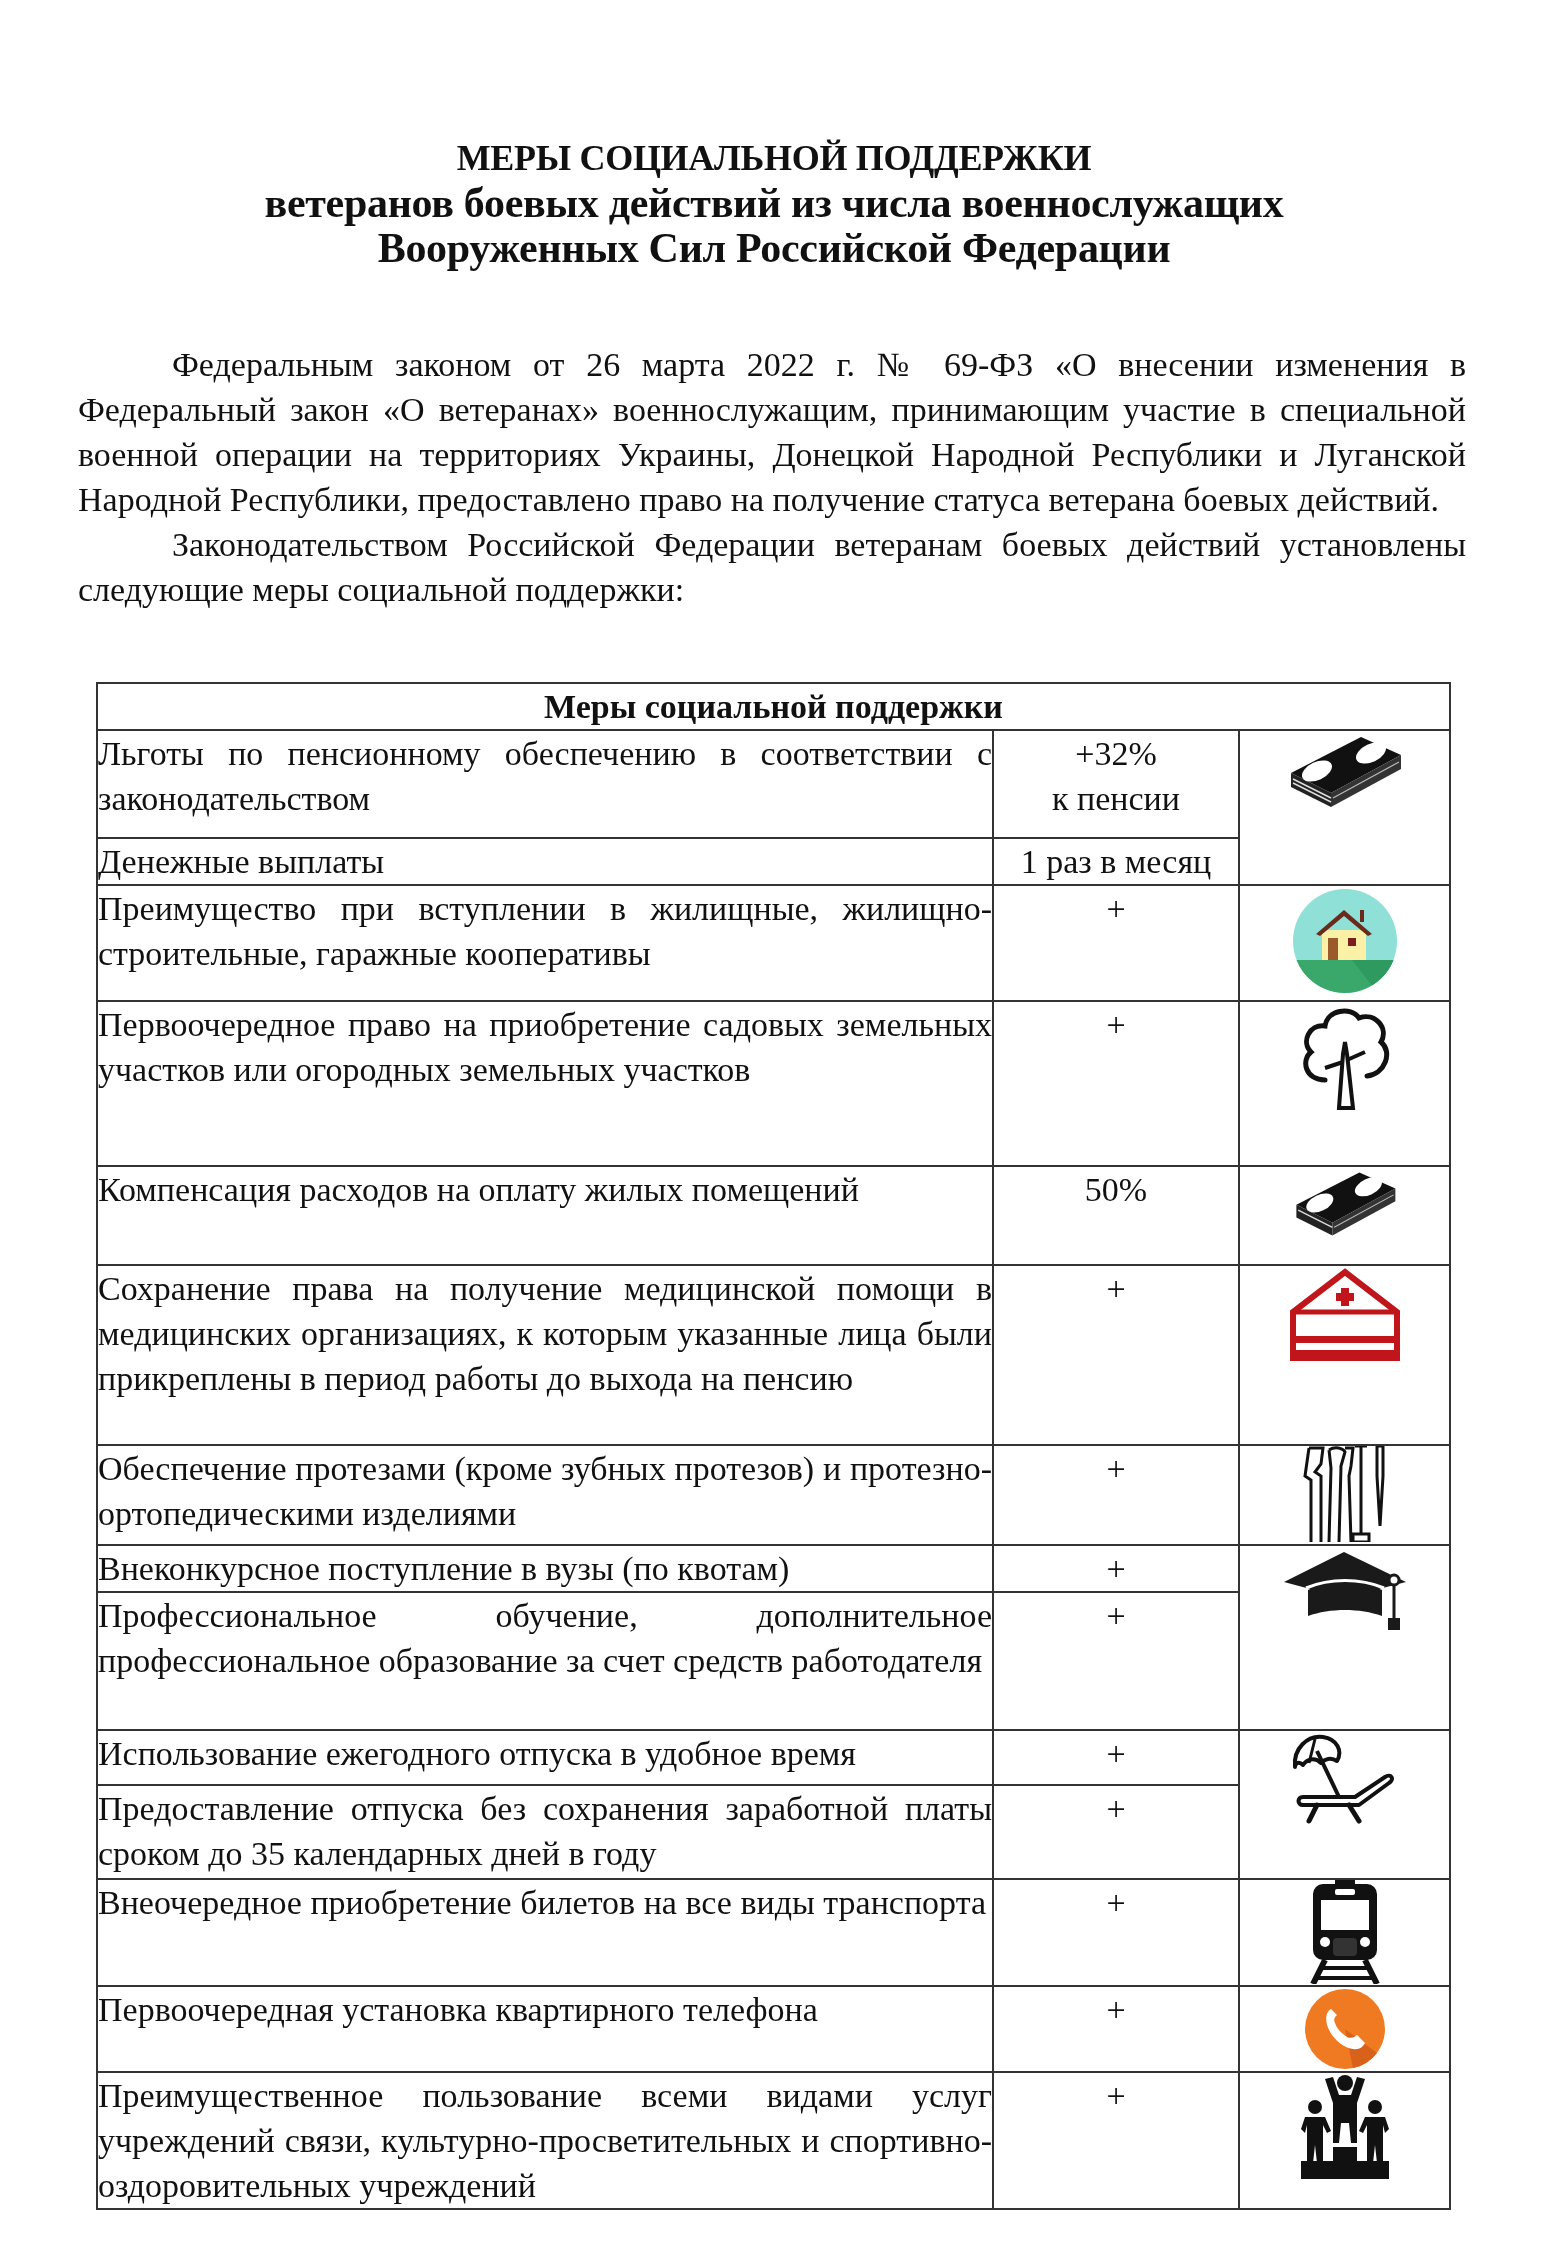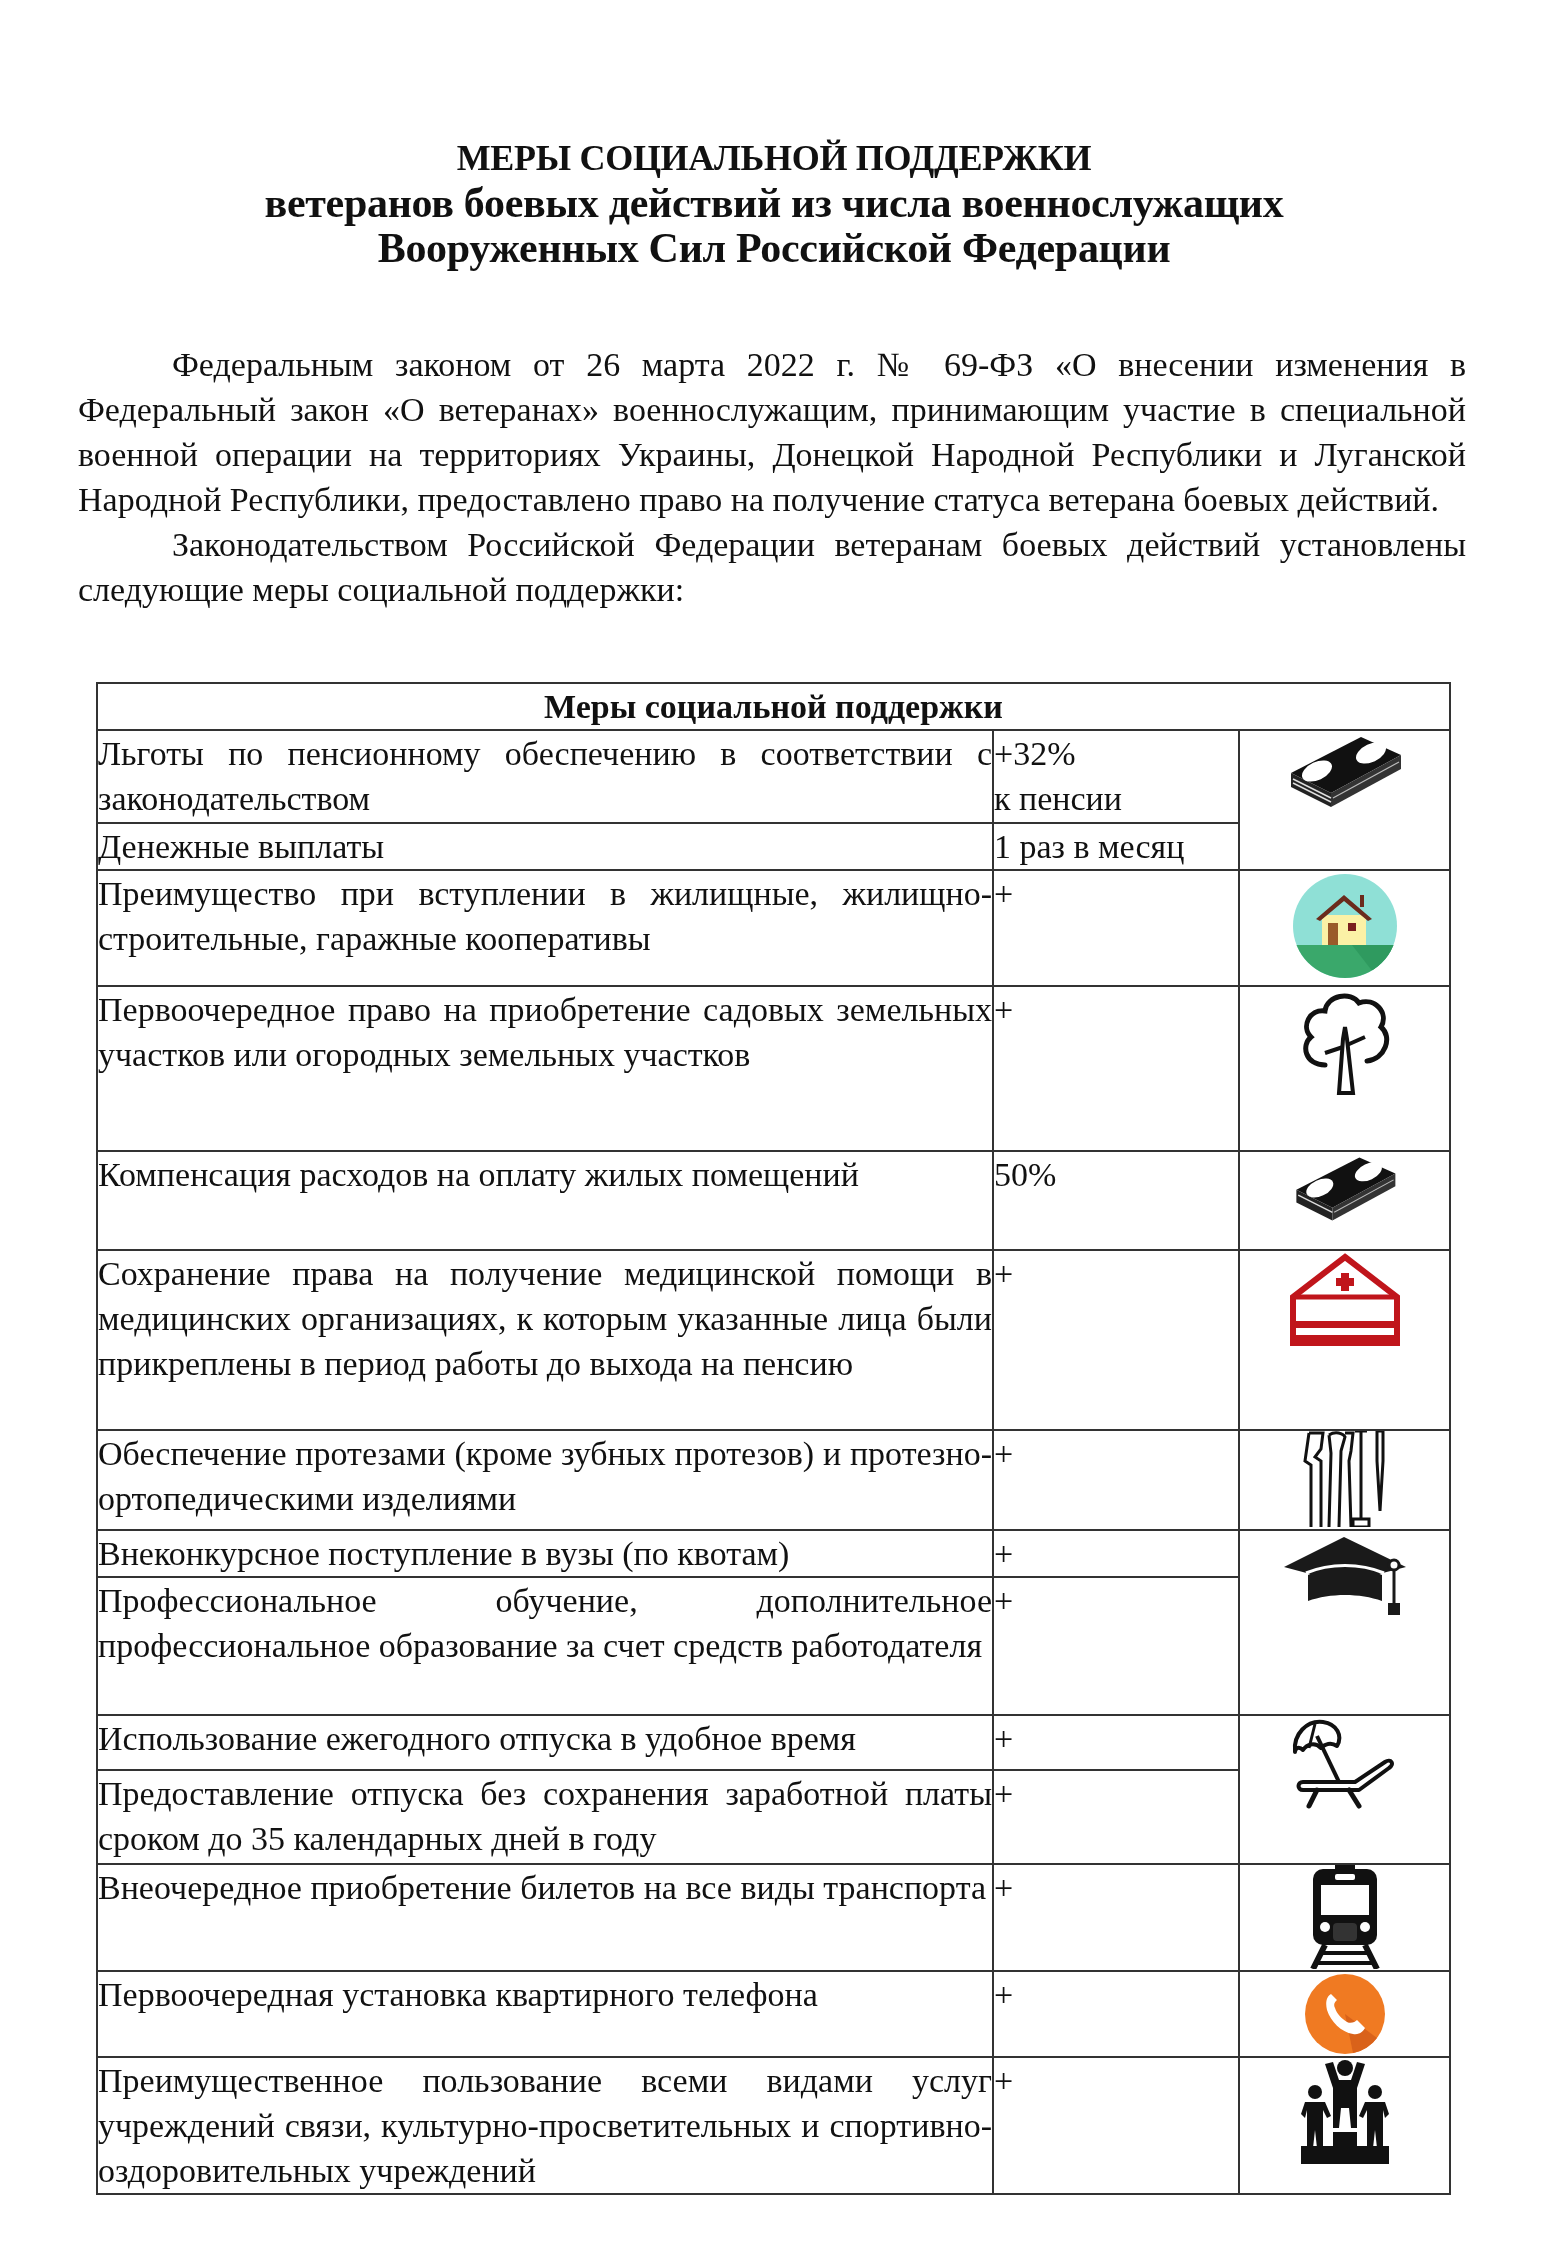--- a/index.html
+++ b/index.html
@@ -7,21 +7,21 @@
          font-family: "Liberation Serif", "DejaVu Serif", serif; color: #111; }
   .title-block { position: absolute; left: 0; top: 136px; width: 1548px; text-align: center; font-weight: bold; }
   .title-block div { font-size: 42px; line-height: 45px; letter-spacing: -0.3px; }
   .title-block .t1 { font-size: 36px; }
   .intro { position: absolute; left: 78px; top: 342px; width: 1388px; font-size: 34px; line-height: 45px; text-align: justify; }
   .intro p { margin: 0; text-indent: 94px; }
   table.measures { position: absolute; left: 96px; top: 682px; width: 1353px; border-collapse: collapse; table-layout: fixed; }
   table.measures td, table.measures th { border: 2px solid #333; padding: 0; font-size: 34px; line-height: 45px; vertical-align: top; }
   th.head { font-weight: bold; height: 44px; text-align: center; line-height: 42px; }
   td.desc { padding: 2px 14px 0 14px; text-align: justify; text-align-last: left; }
-  td.val { vertical-align: middle; }
+  td.val { text-align: center; vertical-align: middle; }
   td.icon { text-align: center; vertical-align: middle; }
   td.icon svg { display: inline-block; vertical-align: middle; }
   col.c1 { width: 896px; } col.c2 { width: 246px; } col.c3 { width: 211px; }
 </style>
 </head>
 <body>
 
 <div class="title-block">
   <div class="t1">МЕРЫ СОЦИАЛЬНОЙ ПОДДЕРЖКИ</div>
   <div>ветеранов боевых действий из числа военнослужащих</div>
@@ -37,21 +37,21 @@
   <colgroup>
       <col class="c1">
       <col class="c2">
       <col class="c3">
     </colgroup>
   <tbody>
       <tr>
     <th class="head" colspan="3">Меры социальной поддержки</th>
   </tr>
 
-  <tr style="height:93px">
+  <tr style="height:108px">
     <td class="desc">Льготы по пенсионному обеспечению в соответствии с законодательством</td>
     <td class="val">
       <div>+32%</div>
       <div>к пенсии</div>
     </td>
     <td class="icon" rowspan="2">
       <svg width="120" height="80" viewBox="0 0 120 80">
         <polygon points="6,42 76,6 116,24 46,62" fill="#111"></polygon>
         <polygon points="6,42 46,62 46,76 6,56" fill="#222"></polygon>
         <polygon points="46,62 116,24 116,38 46,76" fill="#333"></polygon>

